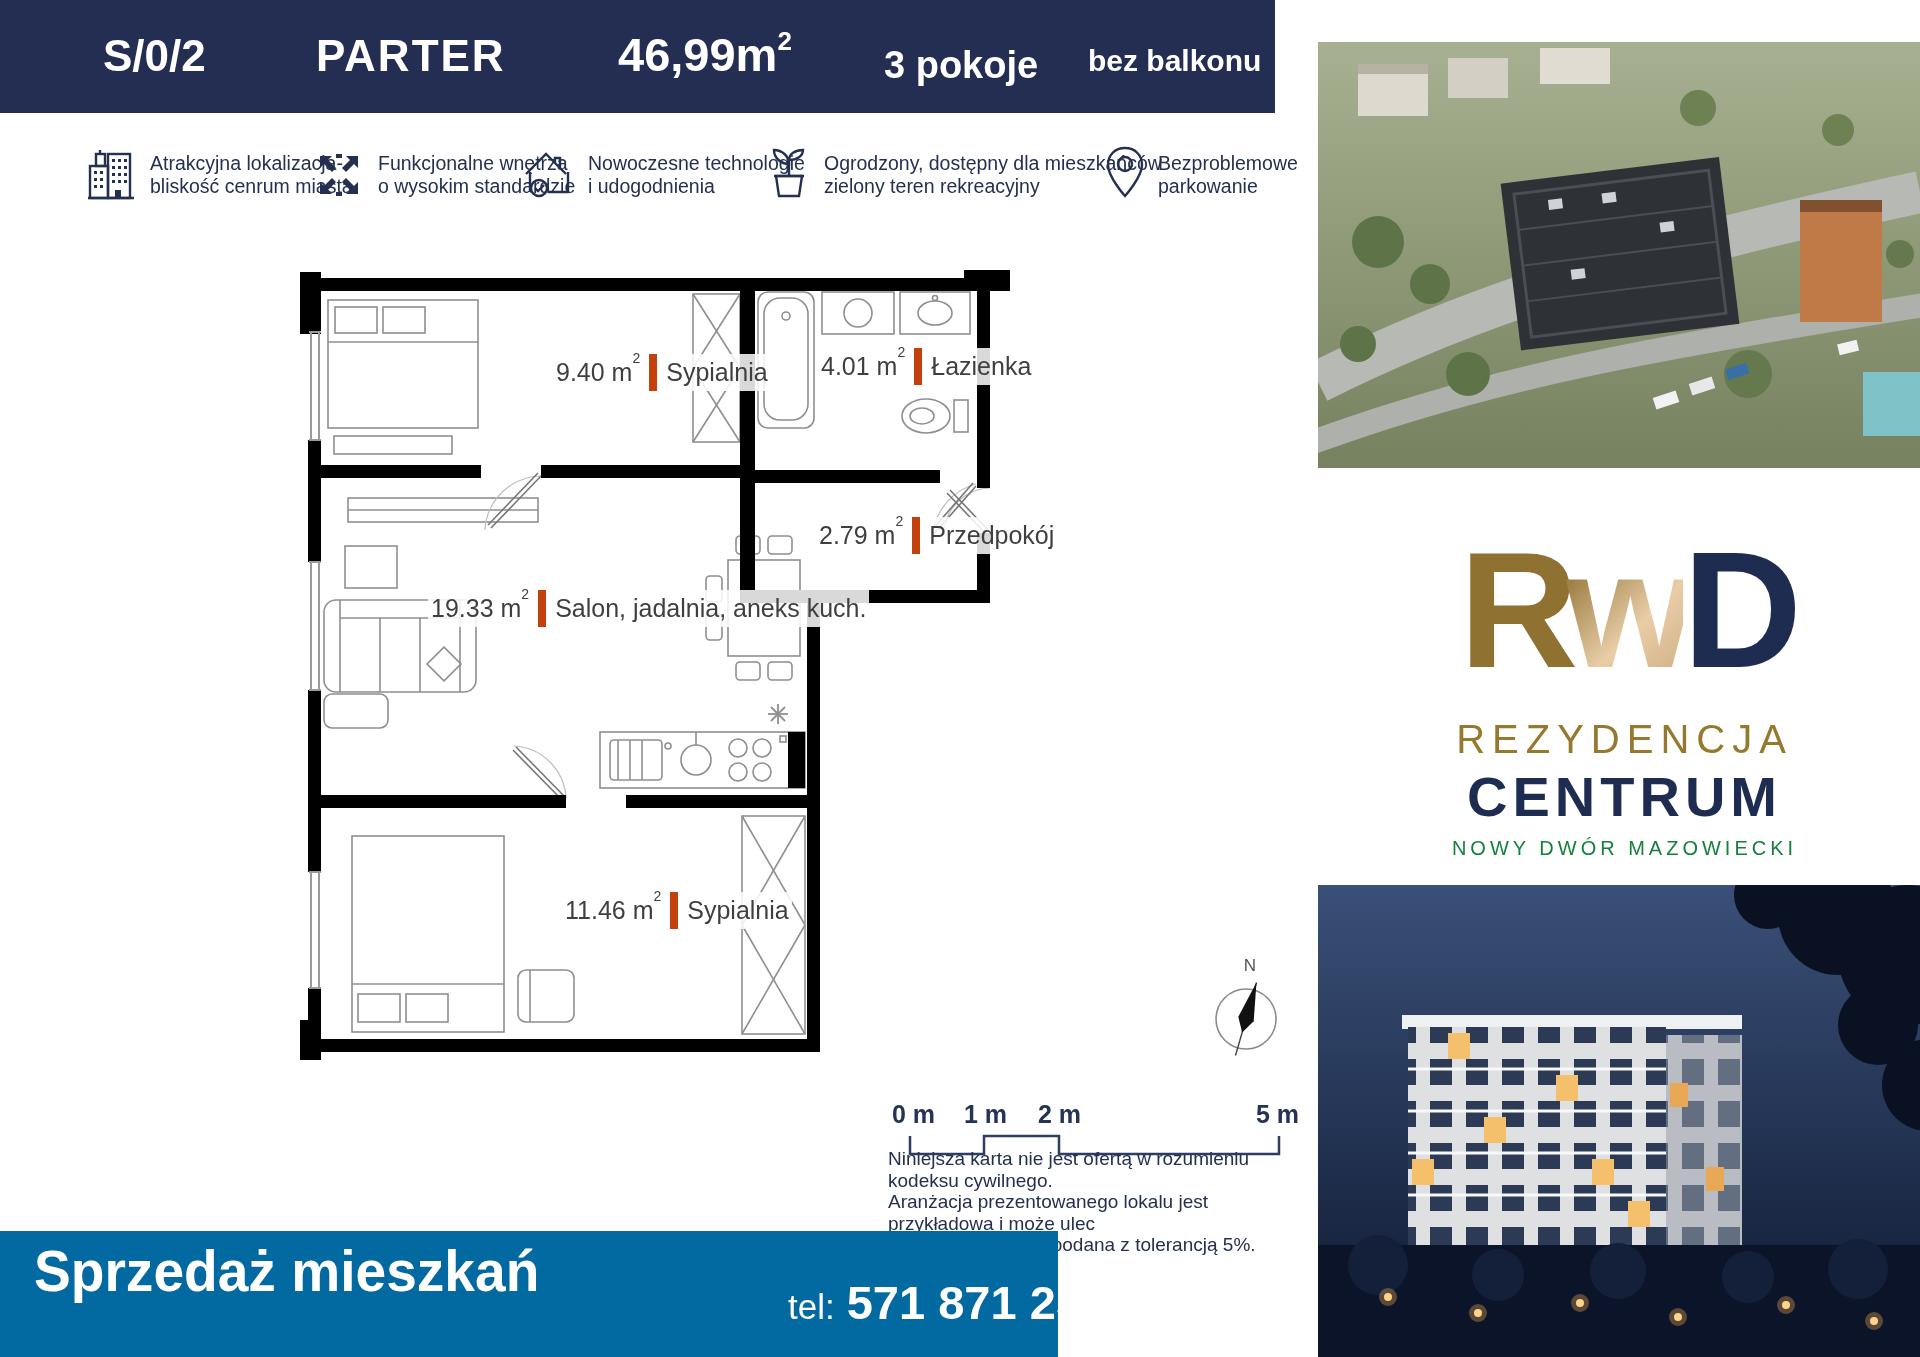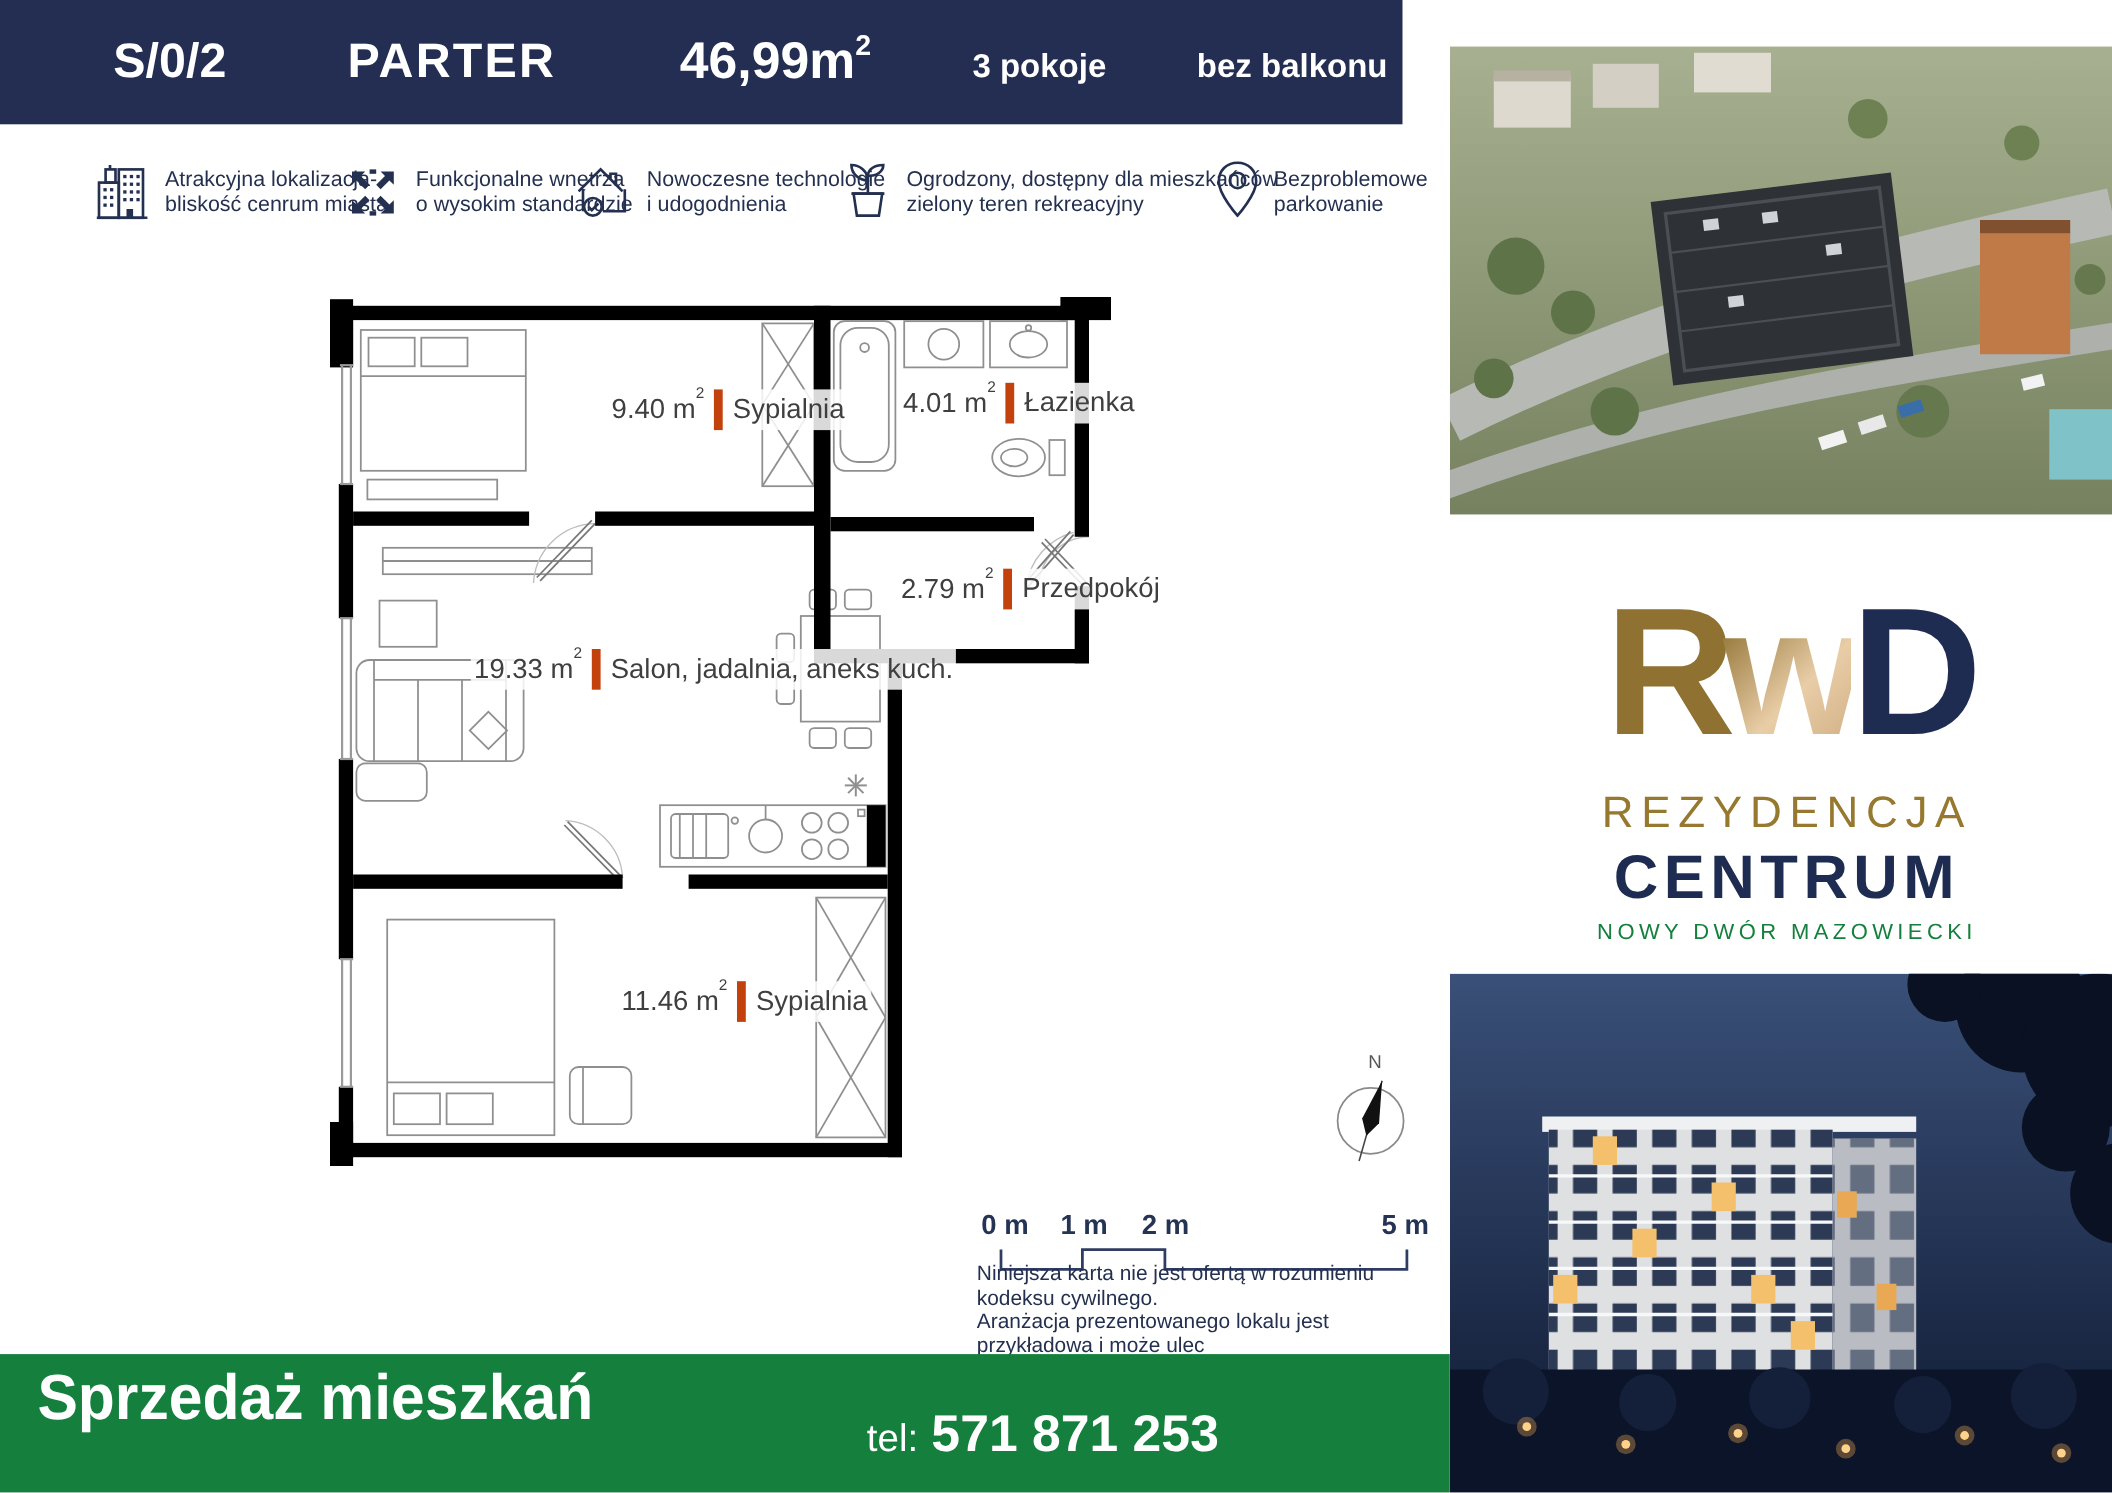--- a/index.html
+++ b/index.html
@@ -5,21 +5,21 @@
   html,body{margin:0;padding:0;background:#e9e9e9;}
   #canvas{position:relative;width:1920px;height:1357px;background:#ffffff;overflow:hidden;
           font-family:"Liberation Sans",sans-serif;}
   
   .header-bar{position:absolute;left:0;top:0;width:1275px;height:113px;background:#242e52;}
   .hdr{position:absolute;color:#fff;font-weight:bold;white-space:nowrap;}
   .h-unit{left:103px;top:31px;font-size:44px;}
   .h-floor{left:316px;top:31px;font-size:44px;letter-spacing:2px;}
   .h-area{left:618px;top:27px;font-size:47px;}
   .h-area sup{font-size:26px;position:relative;top:-4px;}
-  .h-rooms{left:884px;top:44px;font-size:30px;}
+  .h-rooms{left:884px;top:44px;font-size:38px;}
   .h-balcony{left:1088px;top:44px;font-size:30px;}
   
   .feature{position:absolute;display:flex;align-items:flex-start;color:#24304f;}
   .feature .ftxt{font-size:19.5px;line-height:23px;color:#24304f;}
   .feature svg{flex:none;}
   .f1{left:86px;top:146px;}  .f1 .ftxt{margin-left:14px;margin-top:6px;}
   .f2{left:316px;top:152px;} .f2 .ftxt{margin-left:16px;margin-top:0px;}
   .f3{left:522px;top:148px;} .f3 .ftxt{margin-left:12px;margin-top:4px;}
   .f4{left:766px;top:148px;} .f4 .ftxt{margin-left:12px;margin-top:4px;}
   .f5{left:1104px;top:146px;}.f5 .ftxt{margin-left:12px;margin-top:6px;}
@@ -47,21 +47,21 @@
   .logo{position:absolute;left:1437px;top:535px;width:375px;text-align:center;}
   .logo-letters{font-size:165px;font-weight:bold;line-height:150px;letter-spacing:-12px;height:170px;}
   .logo-r{color:#8f7132;}
   .logo-w{background:linear-gradient(135deg,#8f7132 15%,#e9cda7 60%,#caa87c 100%);
           -webkit-background-clip:text;background-clip:text;color:transparent;}
   .logo-d{color:#1d2c50;}
   .logo-line1{margin-top:12px;font-size:40px;letter-spacing:7px;color:#96782f;}
   .logo-line2{margin-top:2px;font-size:56px;font-weight:bold;letter-spacing:5px;color:#1d2c50;}
   .logo-line3{margin-top:8px;font-size:20px;letter-spacing:4px;color:#15803d;}
   
-  .footer-bar{position:absolute;left:0;top:1231px;width:1318px;height:126px;background:#15803d;}
+  .footer-bar{position:absolute;left:0;top:1231px;width:1058px;height:126px;background:#0369a1;}
   .f-title{position:absolute;left:34px;top:6px;font-size:58px;font-weight:bold;color:#fff;
            transform:scaleX(.95);transform-origin:left;white-space:nowrap;}
   .f-email{position:absolute;left:34px;top:72px;font-size:30px;font-weight:bold;color:#fff;white-space:nowrap;}
   .f-tel{position:absolute;left:788px;top:44px;display:flex;align-items:baseline;color:#fff;white-space:nowrap;}
   .f-tel .tlabel{font-size:35px;font-weight:400;margin-right:12px;}
   .f-tel .tnum{font-size:47px;font-weight:bold;}
 </style>
 </head>
 <body>
 

